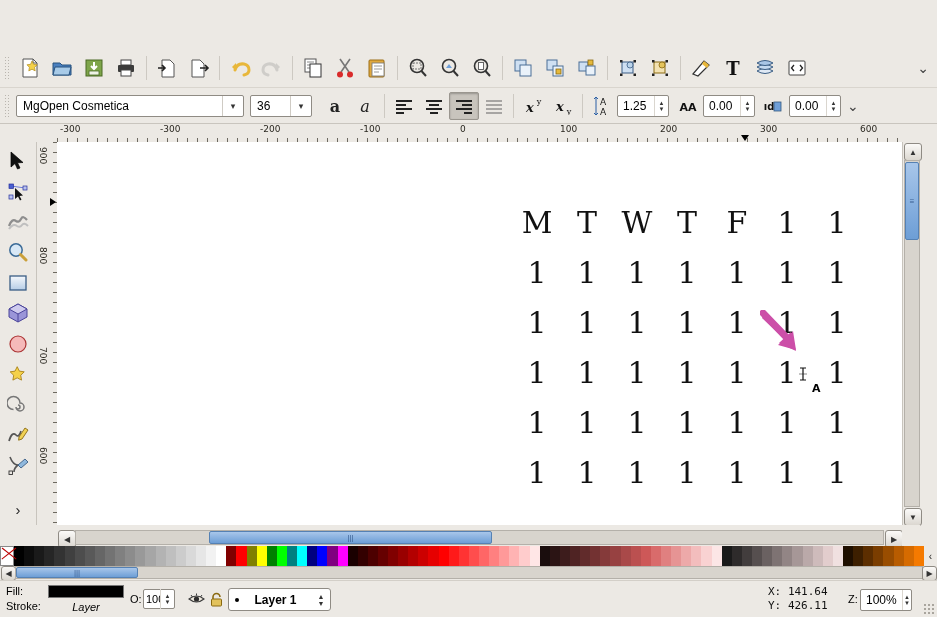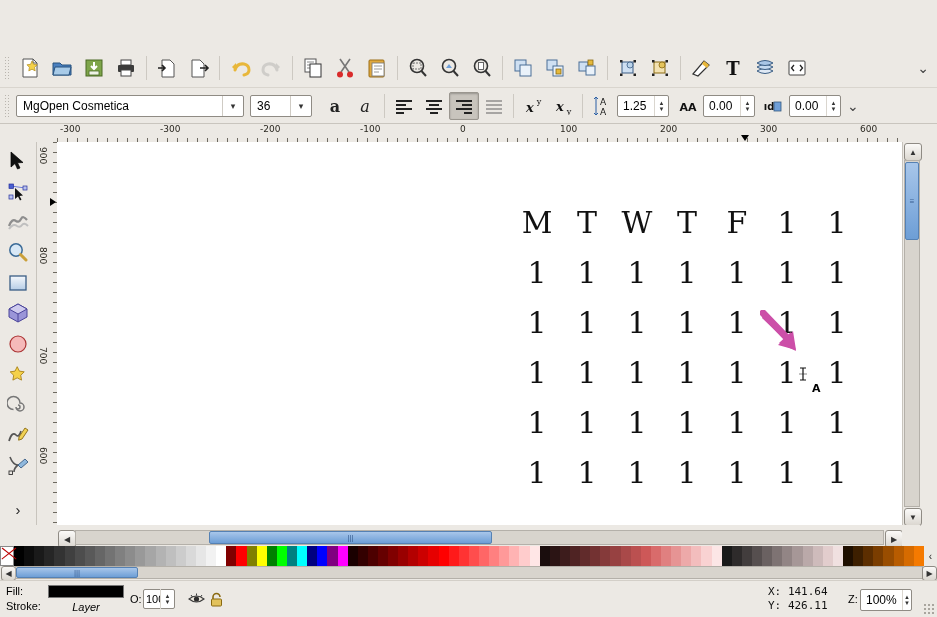--- a/index.html
+++ b/index.html
@@ -931,20 +931,28 @@
         <path d="M3 3 l1.5 2 M8.5 1.5 v2 M14 3 l-1.5 2" stroke="#3b3b3b" stroke-width="1"></path>
       </svg>
     </div>
     <div class="st-lock">
       <svg width="15" height="15" viewBox="0 0 15 15">
         <path d="M4 7 V5 a3.5 3.5 0 0 1 7 0" fill="none" stroke="#8a6a12" stroke-width="1.6"></path>
         <rect x="2.5" y="7" width="10" height="7" rx="1" fill="#e2c25c" stroke="#8a6a12" stroke-width="1"></rect>
       </svg>
     </div>
 
+    <div class="st-layer">
+      <div class="dot"></div>
+      <div class="lbl">Layer 1</div>
+      <div style="width:18px;display:flex;flex-direction:column;align-items:center;font-size:7px;line-height:7px;color:#333;">
+          <span>▲</span>
+          <span>▼</span>
+        </div>
+    </div>
 
     <div class="st-coords">
       <div><span>X:</span>&nbsp;<span>141.64</span></div>
       <div><span>Y:</span>&nbsp;<span>426.11</span></div>
     </div>
 
     <div class="st-z">Z:</div>
     <div class="spin st-zoom">
       <div class="val" style="flex:1;">100%</div>
       <div class="stack">

